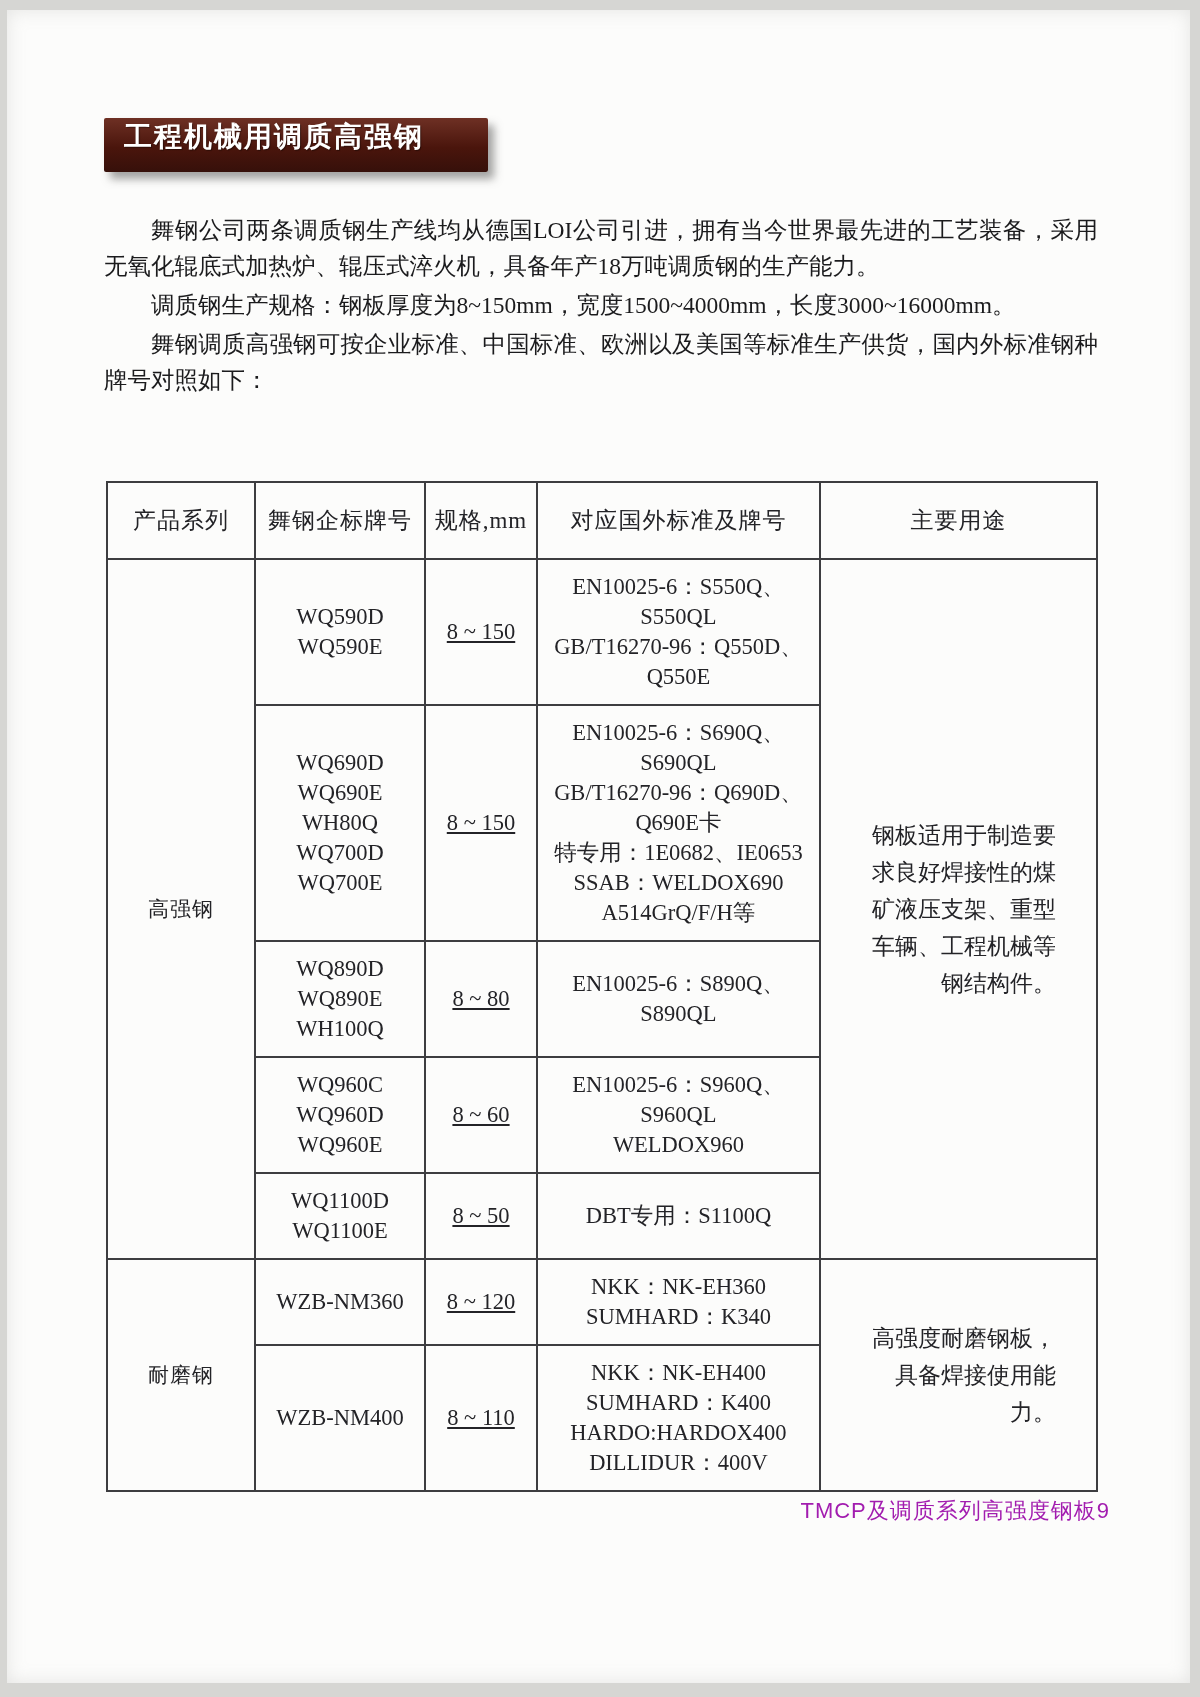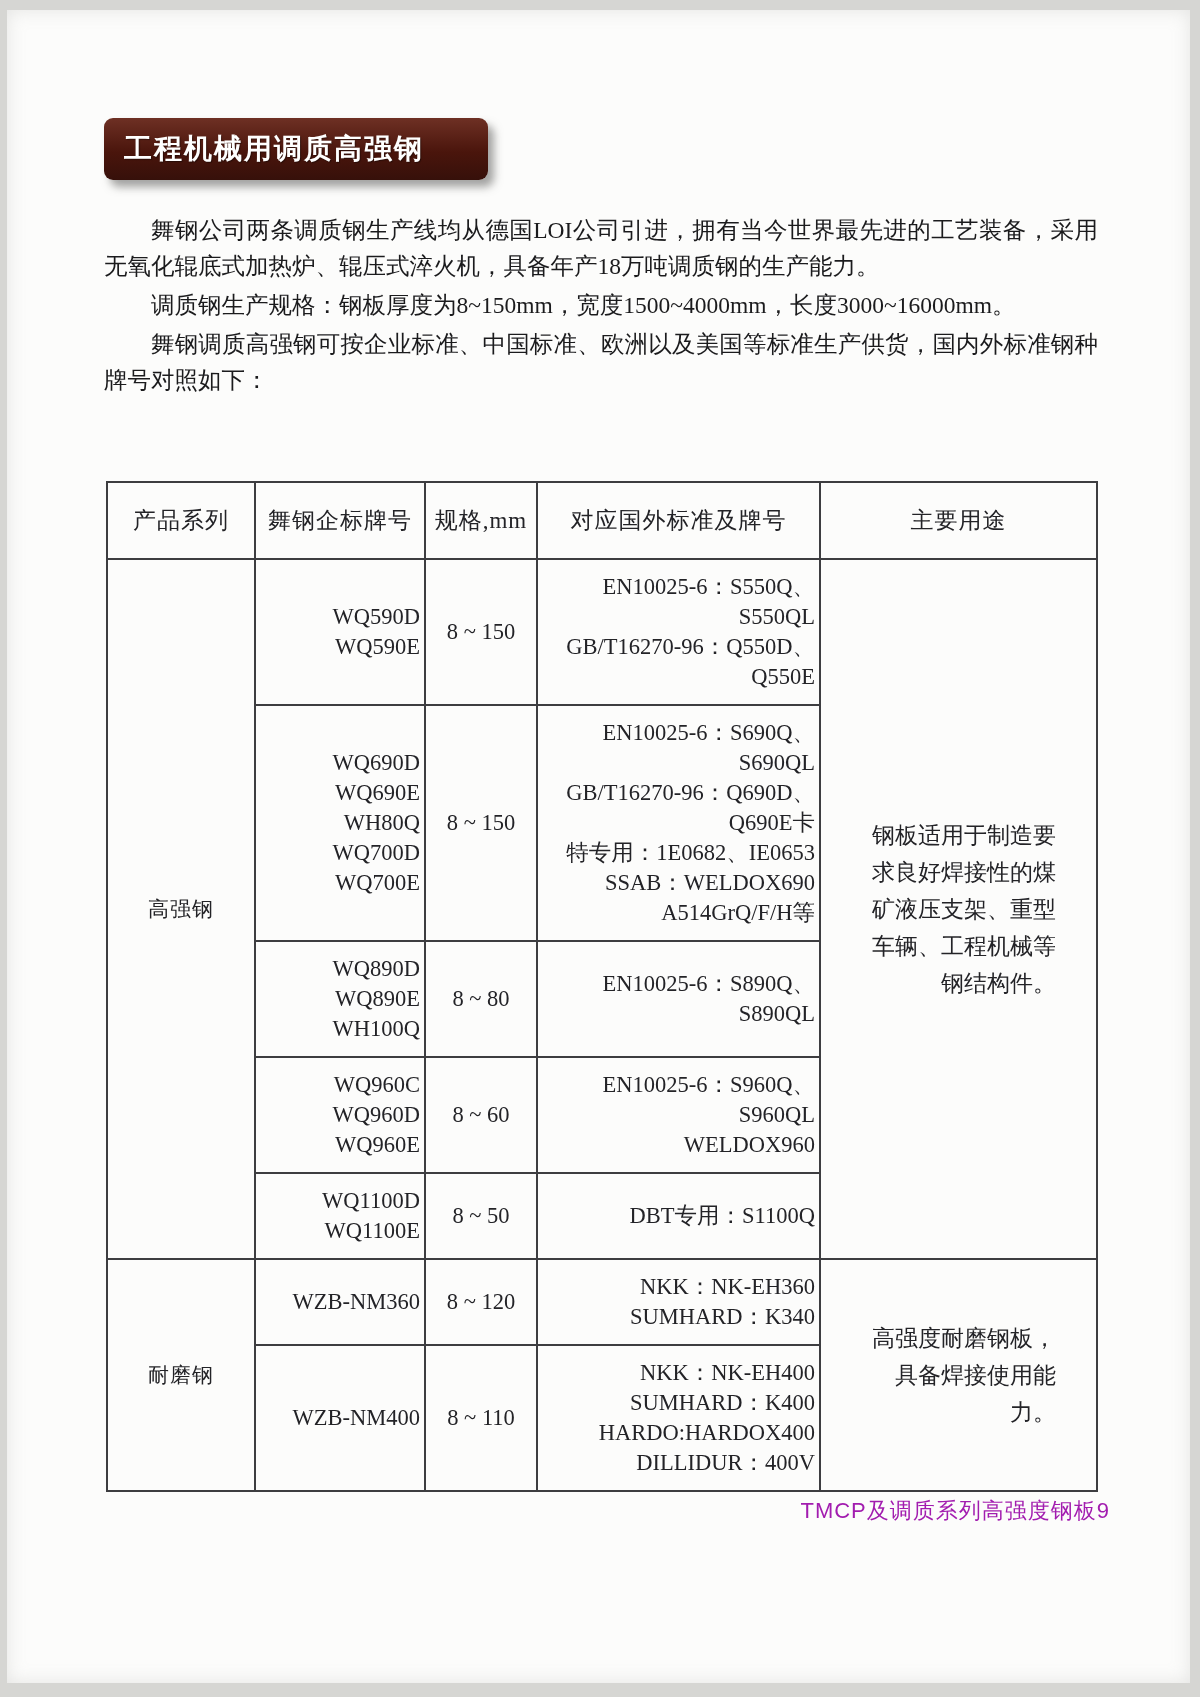--- a/index.html
+++ b/index.html
@@ -9,25 +9,25 @@
     font-family:"Liberation Serif", serif;
   }
   .canvas{position:relative;width:1200px;height:1697px;overflow:hidden;}
   .page{
     position:absolute;left:7px;top:10px;right:10px;bottom:14px;
     background:#fcfcfb;
     box-shadow:inset 0 0 18px rgba(160,160,155,0.25);
   }
   
   .banner{
-    position:absolute;left:104px;top:118px;width:384px;height:62px;
-    border-radius:9px;
+    position:absolute;left:104px;top:118px;width:384px;height:54px;
+    border-radius:2px;
     background:linear-gradient(180deg,#6e3024 0%,#4a150c 55%,#36100a 100%);
     box-shadow:6px 7px 9px rgba(90,90,88,0.55);
-    display:flex;align-items:center;
+    display:flex;
   }
   .banner-title{
     color:#ffffff;
     font-family:"Liberation Sans", sans-serif;
     font-weight:bold;font-size:28px;letter-spacing:2px;
     padding-left:20px;white-space:nowrap;
     text-shadow:1px 1px 1px rgba(0,0,0,0.4);
   }
   
   .body-text{
@@ -40,23 +40,23 @@
   .table-wrap{position:absolute;left:106px;top:465px;width:990px;}
   table{width:100%;border-collapse:collapse;table-layout:fixed;margin-top:16px;}
   th,td{
     border:2px solid #3d3d40;
     color:#232327;
     text-align:center;vertical-align:middle;
     padding:12px 4px;
     font-size:22.5px;
   }
   th{font-weight:normal;font-size:23px;padding:22px 4px;letter-spacing:1px;}
-  .line{line-height:30px;text-align:right;}
+  .line{line-height:30px;}
   .series{font-size:21px;letter-spacing:1px;}
-  .spec{white-space:nowrap;}
+  .spec{white-space:nowrap;text-decoration:underline;}
   .usage{
     font-size:23px;line-height:37px;
     padding:12px 40px;text-align:right;
   }
   
   .footer{
     position:absolute;top:1496px;right:90px;
     font-family:"Liberation Sans", sans-serif;
     font-size:22px;color:#a21caf;letter-spacing:1px;
   }

